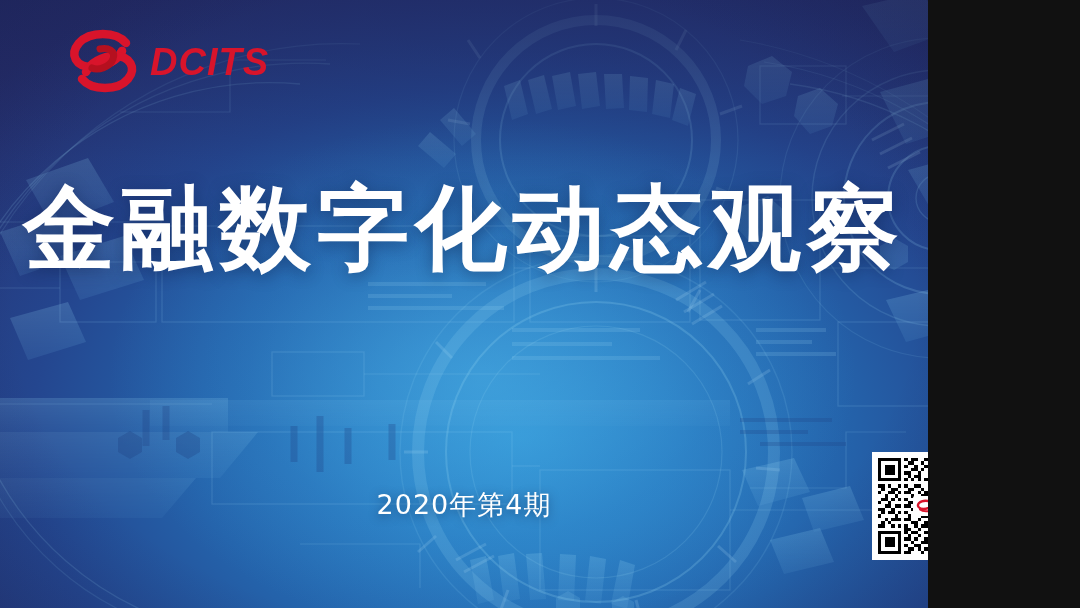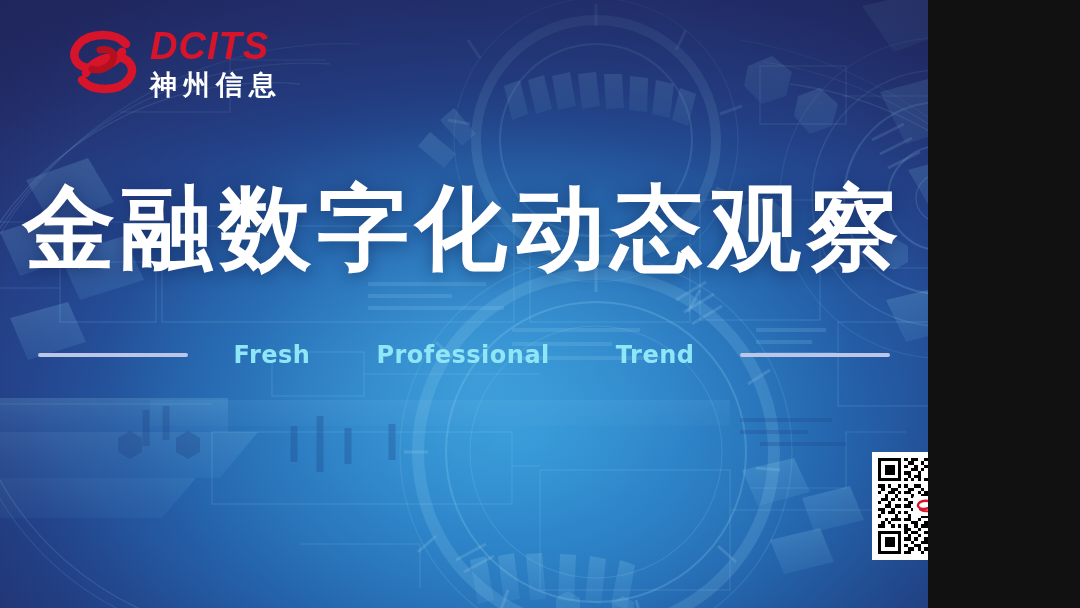--- a/index.html
+++ b/index.html
@@ -331,36 +331,27 @@
       <g fill="none" stroke="#d8142b" stroke-linecap="round">
         <path d="M60 16 C 50 4, 24 4, 13 16 C 3 28, 10 40, 26 40 C 40 40, 52 33, 56 24" stroke-width="8.5"></path>
         <path d="M56 24 C 52 33, 40 40, 26 40" stroke-width="8.5"></path>
         <path d="M16 52 C 26 64, 52 64, 62 52 C 71 41, 64 29, 49 29 C 36 29, 24 36, 20 45" stroke-width="8.5"></path>
         <path d="M49 29 C 42 30, 36 34, 32 40" stroke-width="7" stroke-opacity=".0"></path>
       </g>
       <path d="M34 22 C 42 20, 50 24, 47 32 C 44 40, 32 44, 26 41" fill="none" stroke="#b5101f" stroke-width="7" stroke-linecap="round"></path>
     </svg>
     <div class="logo-text">
       <span class="logo-en">DCITS</span>
-      <span class="logo-cn">神州信息</span>
     </div>
   </div>
 
   <div class="title">金融数字化动态观察</div>
 
-  <div class="tagline">
-    <span class="tag-rule left"></span>
-    <span class="tag-word">Fresh</span>
-    <span class="tag-gap"></span>
-    <span class="tag-word">Professional</span>
-    <span class="tag-gap"></span>
-    <span class="tag-word">Trend</span>
-    <span class="tag-rule right"></span>
-  </div>
-
+
+  <div class="issue">2020年第4期</div>
 
   <div class="qr-card">
     <svg viewBox="0 0 29 29" shape-rendering="crispEdges">
       <rect width="29" height="29" fill="#ffffff"></rect>
       <g fill="#000000">
 
         <rect x="0" y="0" width="7" height="1"></rect>
           <rect x="0" y="6" width="7" height="1"></rect>
         <rect x="0" y="0" width="1" height="7"></rect>
           <rect x="6" y="0" width="1" height="7"></rect>

